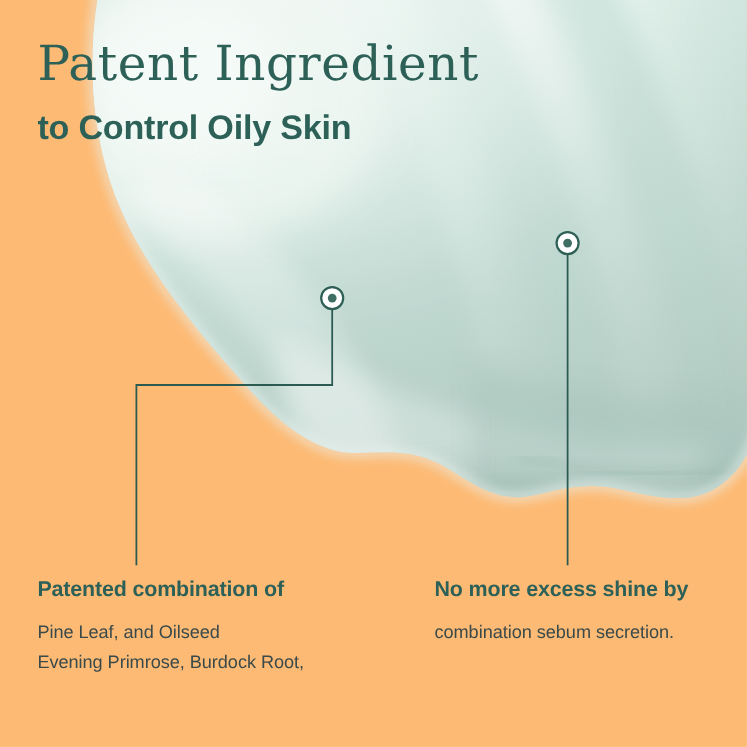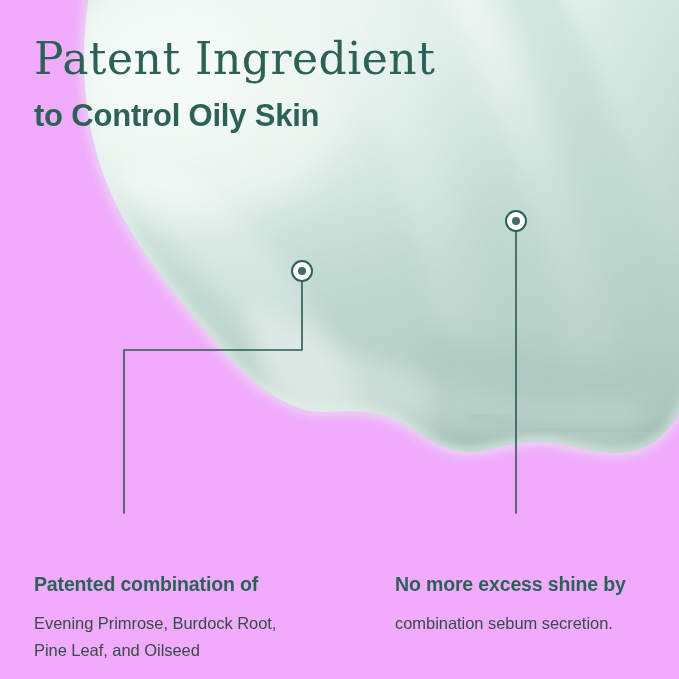--- a/index.html
+++ b/index.html
@@ -5,21 +5,21 @@
 <style>
   html, body {
     margin: 0;
     padding: 0;
     background: #f4f4f5;
   }
   #page {
     position: relative;
     width: 679px;
     height: 679px;
-    background: #f0abfc;
+    background: #fdba74;
     overflow: hidden;
     font-family: "Liberation Sans", sans-serif;
     -webkit-font-smoothing: antialiased;
   }
 
   
   .bg-art {
     position: absolute;
     left: 0;
     top: 0;
@@ -101,21 +101,20 @@
     top: 0;
     width: 679px;
     height: 679px;
     pointer-events: none;
   }
 
   
   .caption {
     position: absolute;
     width: 300px;
-    margin-top: 48px;
   }
   .caption-left  { left: 34px; top: 524px; }
   .caption-right { left: 395px; top: 524px; }
 
   .caption-head {
     font-family: "Liberation Sans", sans-serif;
     font-size: 19.5px;
     font-weight: 700;
     letter-spacing: -0.15px;
     color: #2d6158;
@@ -254,22 +253,22 @@
 
   <div class="marker" style="left:505px; top:210px;">
     <span class="ring-white">
       <span class="core"></span>
     </span>
   </div>
 
   <div class="caption caption-left">
     <div class="caption-head">Patented combination of</div>
     <div class="caption-body">
+      <span class="line">Pine Leaf, and Oilseed</span>
       <span class="line">Evening Primrose, Burdock Root,</span>
-      <span class="line">Pine Leaf, and Oilseed</span>
     </div>
   </div>
 
   <div class="caption caption-right">
     <div class="caption-head">No more excess shine by</div>
     <div class="caption-body">
       <span class="line">combination sebum secretion.</span>
     </div>
   </div>
 

